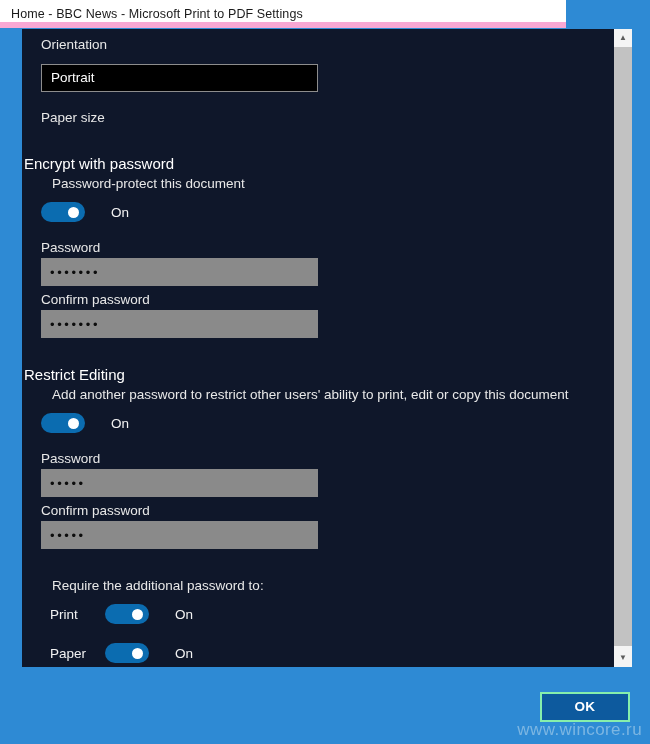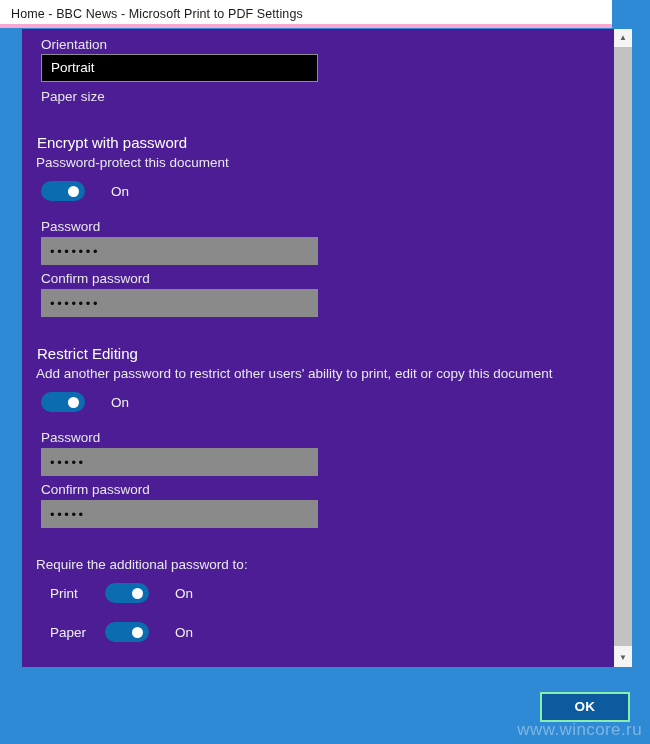--- a/index.html
+++ b/index.html
@@ -13,24 +13,24 @@
 
   body {
     position: relative;
     background: #2e8ad4;
   }
 
   
   #titlebar {
     position: absolute;
     left: 0; top: 0;
-    width: 612px;
+    width: 566px;
     height: 28px;
     background: #ffffff;
-    border-bottom: 4px solid #f9a8d4;
+    border-bottom: 6px solid #f9a8d4;
   }
   #titlebar-text {
     position: absolute;
     left: 11px;
     top: 7px;
     font-size: 12.5px;
     color: #1a1a1a;
     white-space: nowrap;
     letter-spacing: 0.1px;
   }
@@ -44,21 +44,21 @@
     background: #2e8ad4;
   }
 
   
   #settings-panel {
     position: absolute;
     left: 22px;
     top: 29px;
     width: 610px;
     height: 638px;
-    background: #4c1d95;
+    background: #0f172a;
     overflow: hidden;
   }
 
   #settings-content {
     position: absolute;
     left: 0; top: 0;
     width: 592px;
     height: 638px;
     padding: 6px 0 0 0;
   }
@@ -67,45 +67,45 @@
     font-size: 13.5px;
     color: #e8e8e8;
     padding-left: 19px;
     line-height: 19px;
     white-space: nowrap;
   }
 
   .section-title {
     font-size: 15px;
     color: #ffffff;
-    padding-left: 15px;
+    padding-left: 2px;
     line-height: 20px;
     white-space: nowrap;
   }
 
   .section-desc {
     font-size: 13.5px;
     color: #e8e8e8;
-    padding-left: 14px;
+    padding-left: 30px;
     line-height: 19px;
     white-space: nowrap;
   }
 
   
   .combo {
     margin-left: 19px;
     width: 277px;
     height: 28px;
     border: 1px solid #8d8d8d;
     background: #000000;
     color: #ffffff;
     font-size: 13.5px;
     line-height: 26px;
     padding-left: 9px;
-    margin-top: 0;
+    margin-top: 10px;
   }
 
   
   .pwd-box {
     margin-left: 19px;
     width: 277px;
     height: 28px;
     background: #8a8a8a;
     border: 1px solid #8a8a8a;
     margin-top: 1px;
@@ -238,21 +238,21 @@
 
 <div id="dialog-backdrop"></div>
 
 <div id="settings-panel">
 
   <div id="settings-content">
 
     <div class="field-label">Orientation</div>
     <div class="combo">Portrait</div>
 
-    <div class="field-label" style="margin-top:5px;">Paper size</div>
+    <div class="field-label" style="margin-top:16px;">Paper size</div>
 
     <div class="spacer-lg"></div>
 
     <div class="section-title">Encrypt with password</div>
     <div class="section-desc">Password-protect this document</div>
 
     <div class="spacer-sm"></div>
 
     <div class="toggle-row">
       <div class="toggle">

